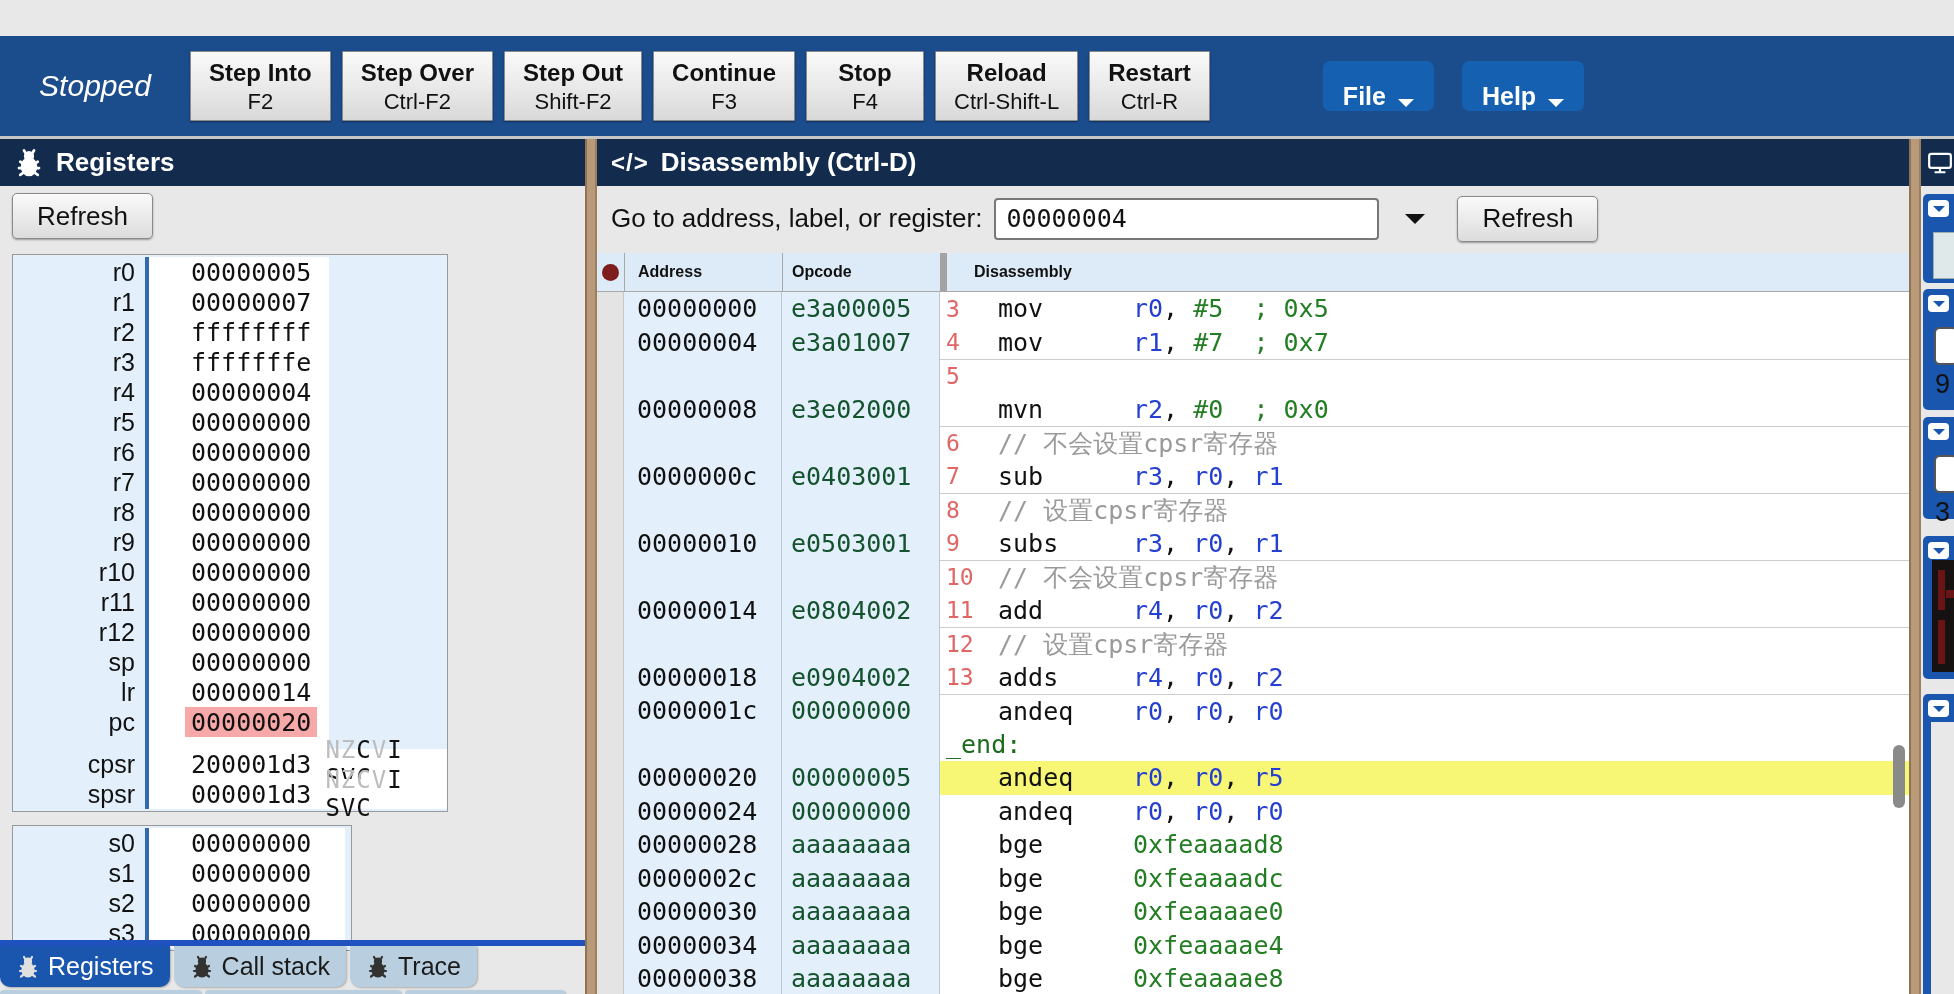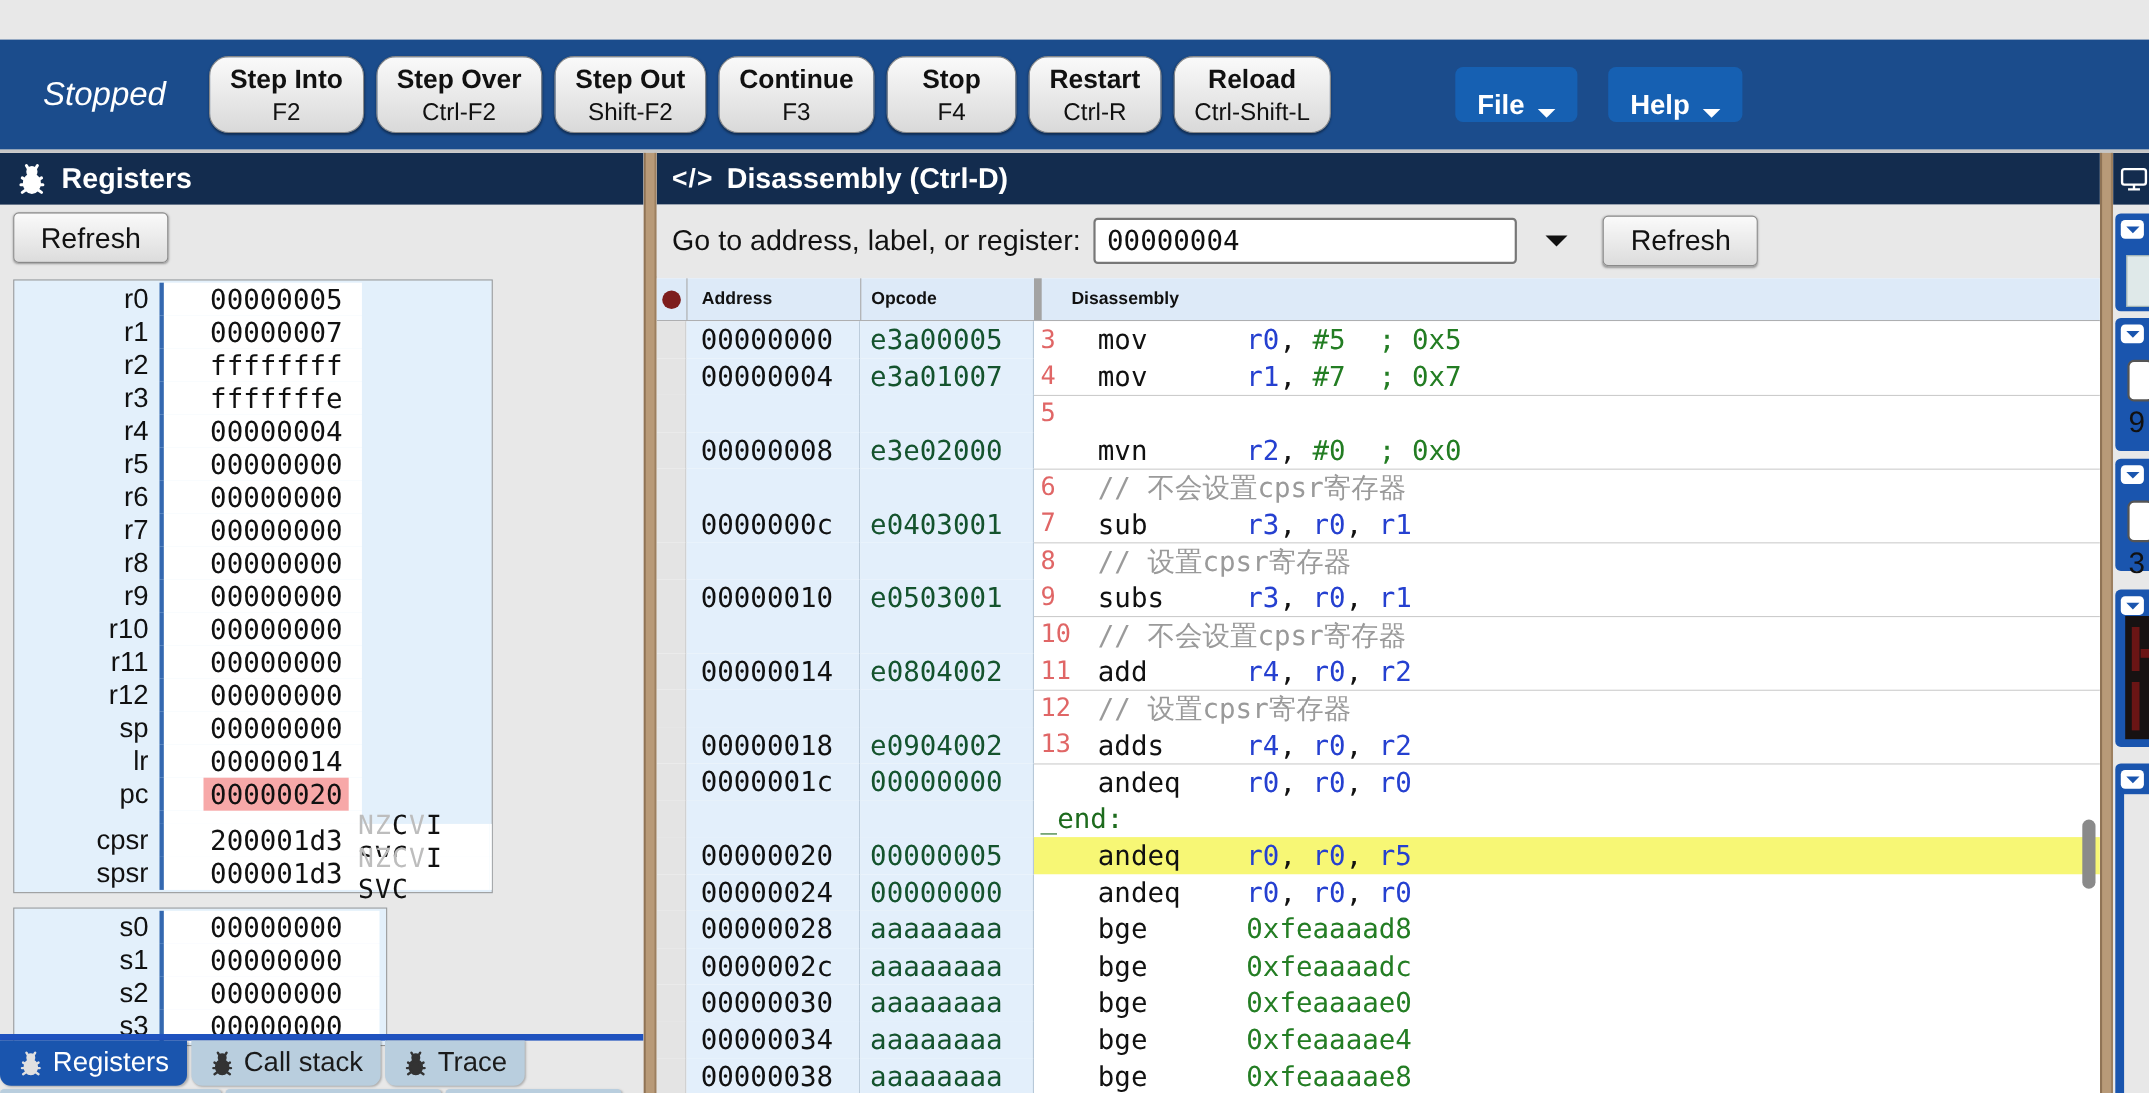--- a/index.html
+++ b/index.html
@@ -2,21 +2,21 @@
 <html><head>
 <meta charset="utf-8">
 <style>
   * { margin:0; padding:0; box-sizing:border-box; }
   html,body { width:1954px; height:994px; overflow:hidden; background:#e8e8e8;
               font-family:"Liberation Sans", sans-serif; }
 
   
   .toolbar { height:100px; background:#1b4c8c; display:flex; align-items:center;margin-top:36px; }
   .status-label { color:#fff; font-style:italic; font-size:30px; width:190px; text-align:center; flex:0 0 auto; }
-  .tb-btn { background:linear-gradient(#fafafa,#d9d9d9); border:1px solid #8a8a8a; border-radius:18px;
+  .tb-btn { background:linear-gradient(#fafafa,#d9d9d9); border:1px solid #8a8a8a; border-radius:1px;
             margin-right:11px; padding:6px 18px; height:70px; min-width:118px; text-align:center;
             box-shadow:0 1px 2px rgba(0,0,0,.4); cursor:pointer; }
   .tb-btn .l1 { font-weight:bold; font-size:24px; color:#111; line-height:30px; }
   .tb-btn .l2 { font-size:22px; color:#111; line-height:28px; }
   .menu-btn { background:#1660b2; color:#fff; font-weight:bold; font-size:25px; border:none; border-radius:7px;
               height:50px; padding:0 20px; margin-left:28px; display:flex; align-items:flex-end; cursor:pointer; }
   .menu-btn:first-of-type { margin-left:26px; }
   .menu-caret { width:0; height:0; border:8px solid transparent; border-top-color:#fff; margin-left:12px; transform:translateY(4px); }
   .tb-gap { width:76px; flex:0 0 auto; }
 
@@ -137,26 +137,26 @@
       </button>
       <button class="tb-btn">
         <div class="l1">Continue</div>
         <div class="l2">F3</div>
       </button>
       <button class="tb-btn">
         <div class="l1">Stop</div>
         <div class="l2">F4</div>
       </button>
       <button class="tb-btn">
+        <div class="l1">Reload</div>
+        <div class="l2">Ctrl-Shift-L</div>
+      </button>
+      <button class="tb-btn">
         <div class="l1">Restart</div>
         <div class="l2">Ctrl-R</div>
-      </button>
-      <button class="tb-btn">
-        <div class="l1">Reload</div>
-        <div class="l2">Ctrl-Shift-L</div>
       </button>
     </div>
   <div class="tb-gap"></div>
   <div id="tb-menus" style="display:flex;">
       <button class="menu-btn">
         <span>File</span>
         <span class="menu-caret"></span>
       </button>
       <button class="menu-btn">
         <span>Help</span>

